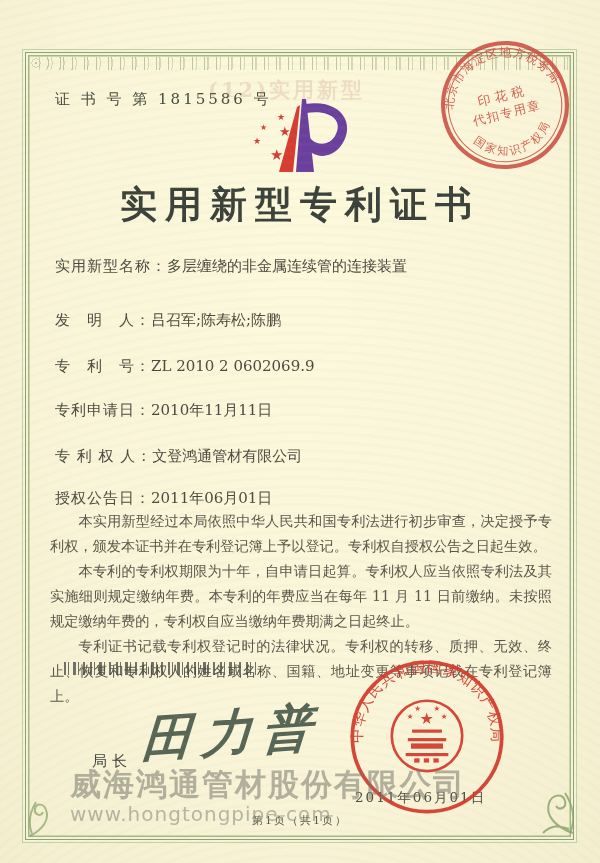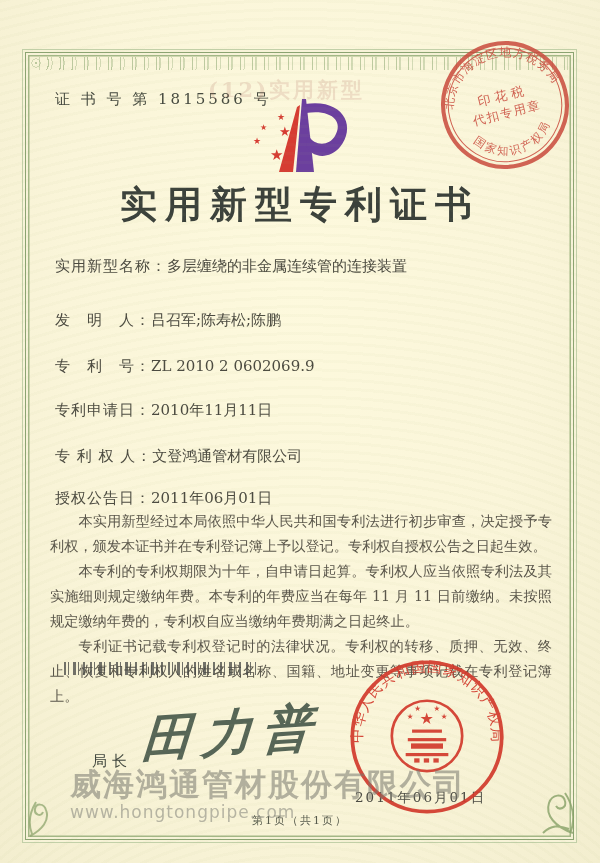--- a/index.html
+++ b/index.html
@@ -37,21 +37,21 @@
       #4a4b48 19px 21px, transparent 21px 26px);}
   .sig-label{position:absolute;left:92px;top:752px;font-size:15px;letter-spacing:5px;color:#3e443c;}
   .sig-name{position:absolute;left:142px;top:700px;font-size:50px;font-weight:bold;font-style:italic;
     letter-spacing:10px;color:#33463a;opacity:.82;transform:rotate(-4deg) skewX(-8deg);}
   .seal{position:absolute;left:347px;top:657px;width:160px;height:160px;opacity:.92;z-index:3;}
   .grant-date-stamp{position:absolute;left:355px;top:789px;font-size:13.5px;letter-spacing:2px;color:#4c4c44;z-index:2;}
   .tax-stamp{position:absolute;left:438px;top:38px;width:134px;height:134px;opacity:.85;
     transform:rotate(-14deg);z-index:4;}
   .watermark1{position:absolute;left:70px;top:764px;font-size:31px;font-weight:bold;letter-spacing:2px;
     color:#79796f;opacity:.55;z-index:5;font-family:"DejaVu Sans","Liberation Sans",sans-serif;}
-  .watermark2{position:absolute;left:70px;top:802px;font-size:17px;letter-spacing:1px;
+  .watermark2{position:absolute;left:70px;top:802px;font-size:20px;letter-spacing:1px;
     color:#8b8b81;opacity:.6;z-index:5;font-family:"DejaVu Sans","Liberation Sans",sans-serif;}
   .page-footer{position:absolute;left:170px;top:813px;width:260px;text-align:center;
     font-size:11px;letter-spacing:2px;color:#565a4c;}
   svg text{font-family:"DejaVu Serif","Liberation Serif",serif;}
 </style>
 </head>
 <body>
 
 <div class="page">
 

